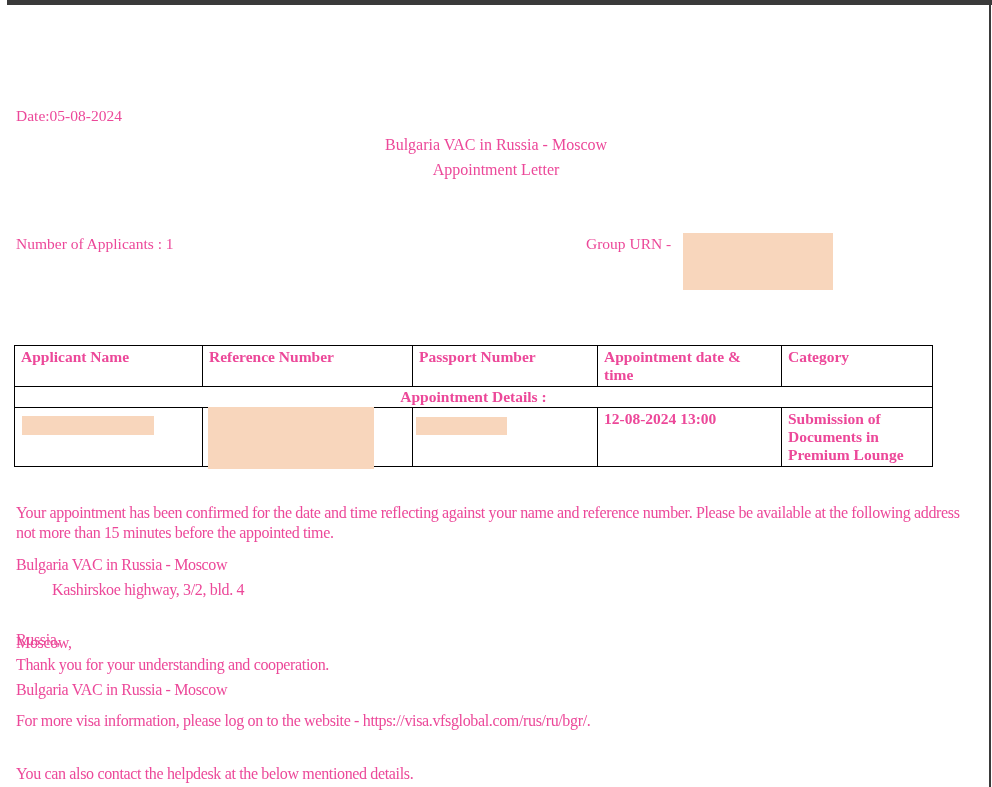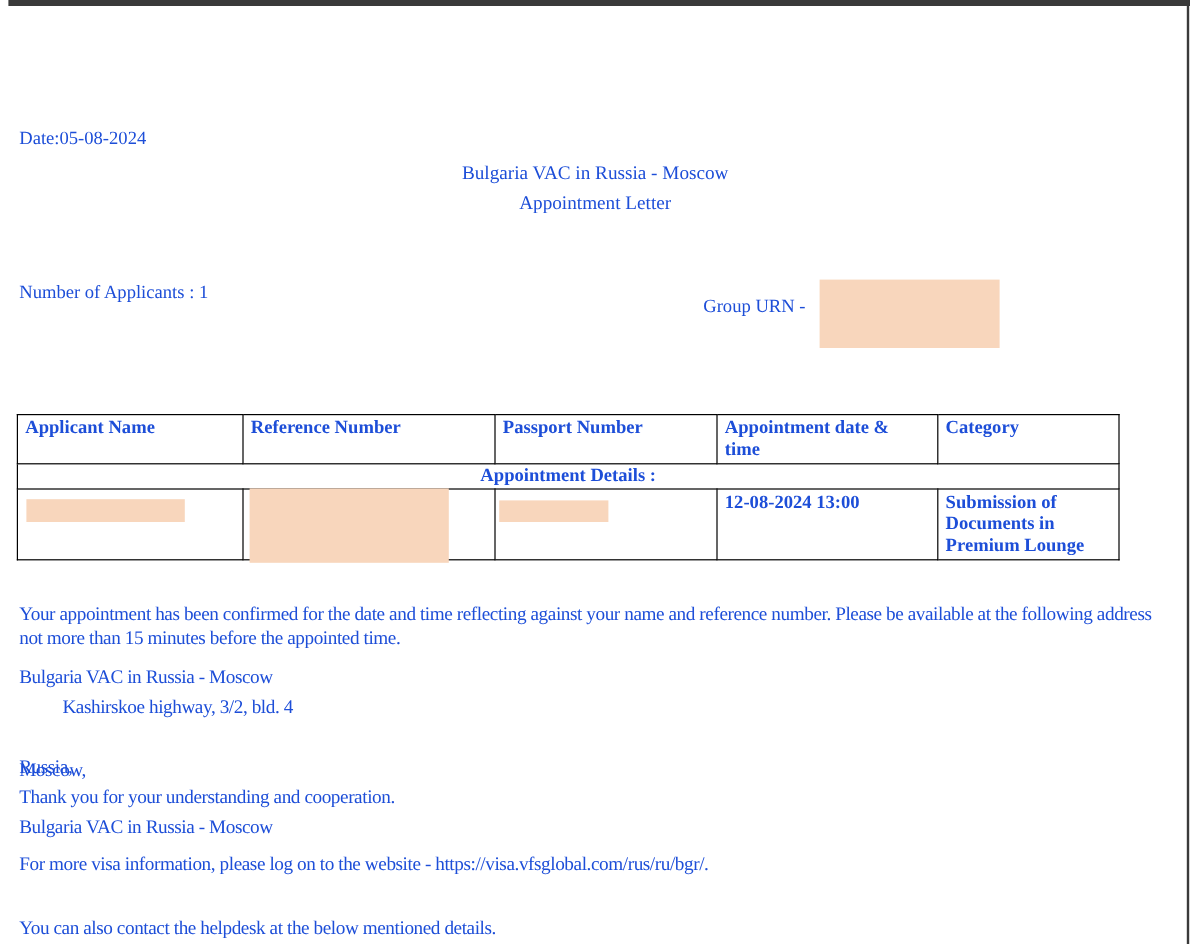--- a/index.html
+++ b/index.html
@@ -3,42 +3,42 @@
 <meta charset="utf-8">
 <style>
   html, body { margin: 0; padding: 0; background: #ffffff; }
   .page {
     position: relative;
     width: 992px;
     height: 787px;
     background: #ffffff;
     overflow: hidden;
     font-family: "Liberation Serif", serif;
-    color: #1d4ed8;
+    color: #ec4899;
   }
   .top-bar {
     position: absolute;
     top: 0; left: 7px; right: 0;
     height: 5px;
     background: var(--frame, #3a3a3a);
   }
   .right-bar {
     position: absolute;
     top: 0; right: 1px; bottom: 0;
     width: 2px;
     background: var(--frame, #3a3a3a);
   }
   .abs { position: absolute; }
   .redaction { position: absolute; background: var(--redaction, #f8d6bc); }
 
   .date-line { left: 16px; top: 107px; font-size: 15.5px; }
   .title-block { left: 0; top: 132px; width: 992px; text-align: center; font-size: 16px; }
   .title-block .line { line-height: 25px; }
   .applicants-line { left: 16px; top: 235px; font-size: 15.5px; }
-  .group-urn-label { left: 586px; top: 235px; font-size: 15.5px; margin-top: 12px; }
+  .group-urn-label { left: 586px; top: 235px; font-size: 15.5px; }
   .group-urn-box { left: 683px; top: 233px; width: 150px; height: 57px; }
 
   table.details {
     position: absolute;
     left: 14px; top: 345px;
     width: 918px;
     border-collapse: collapse;
     table-layout: fixed;
     font-size: 15.5px;
   }

